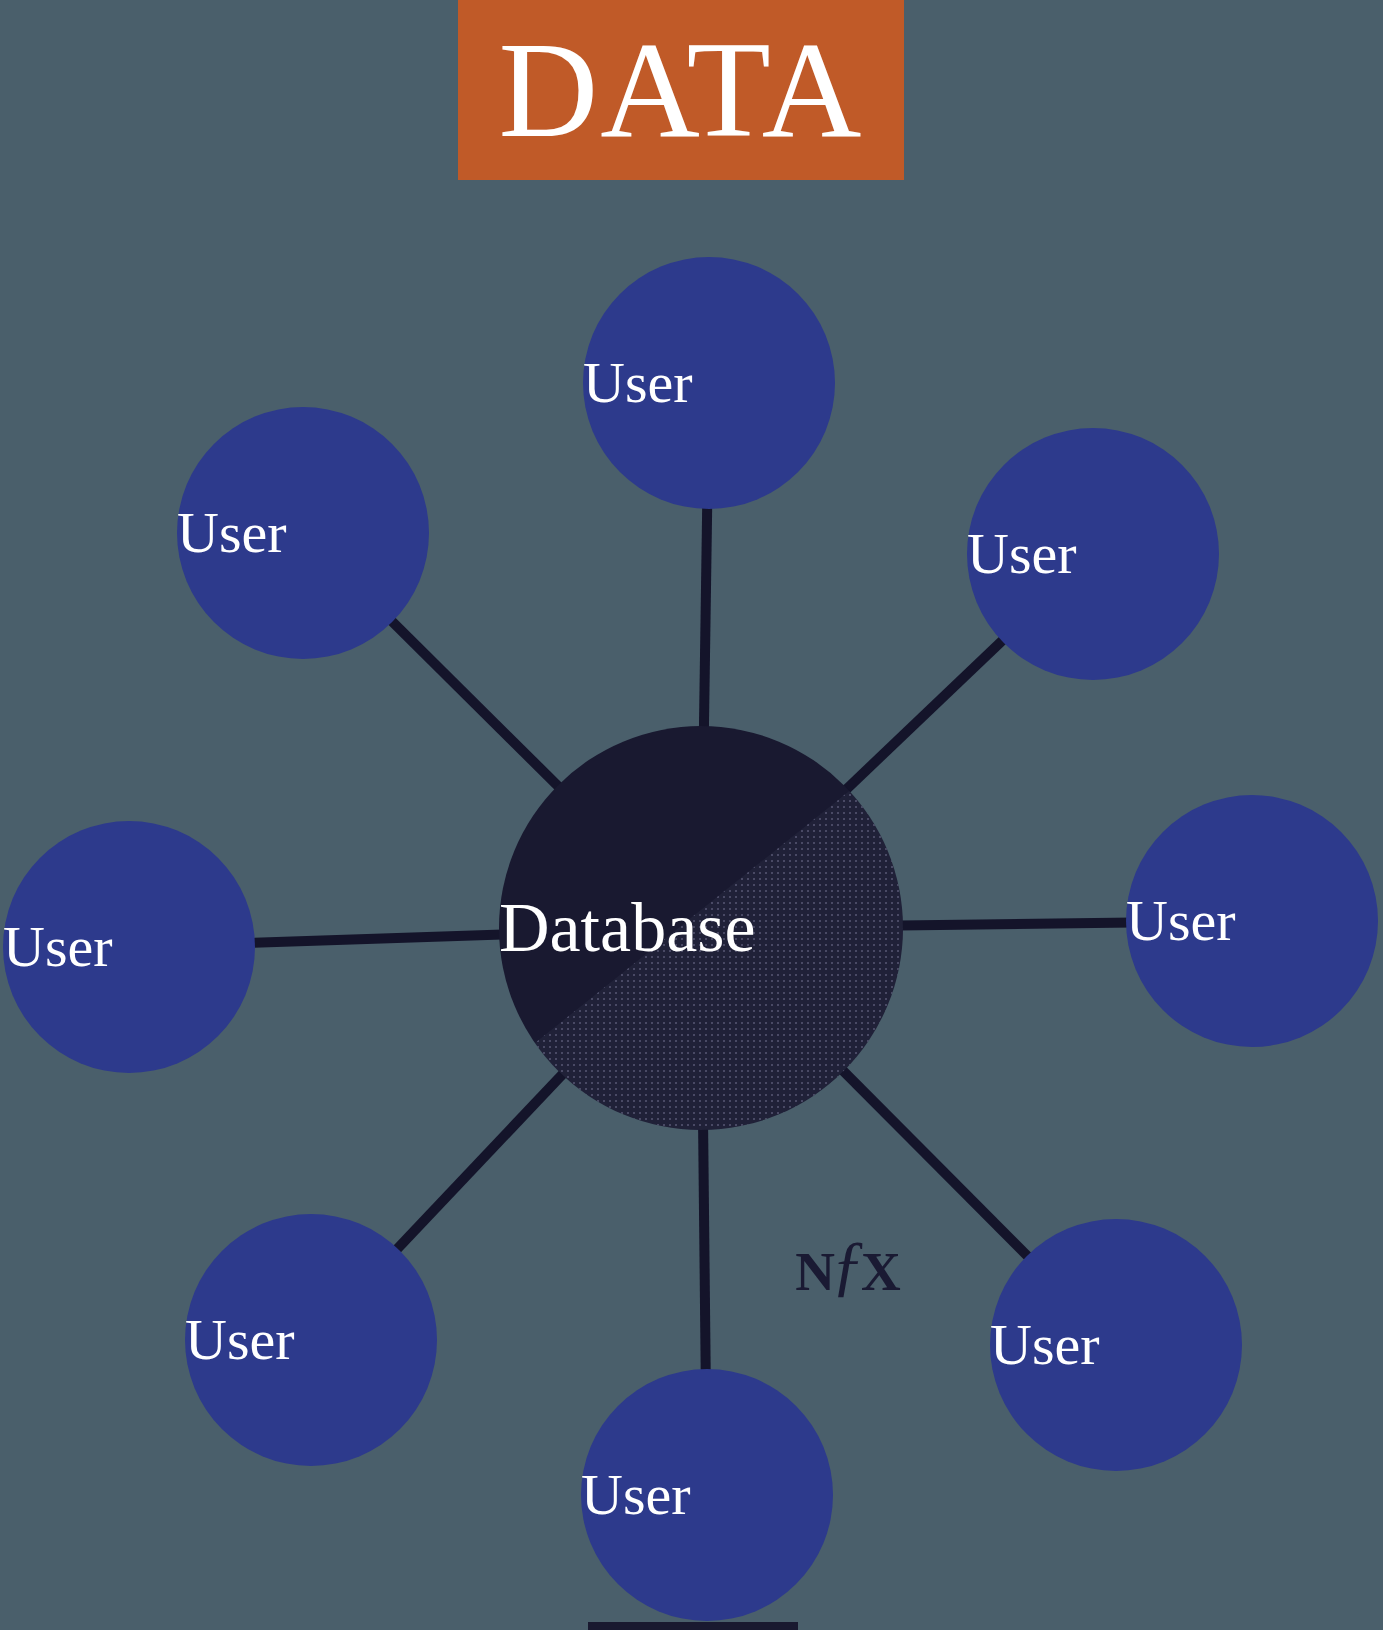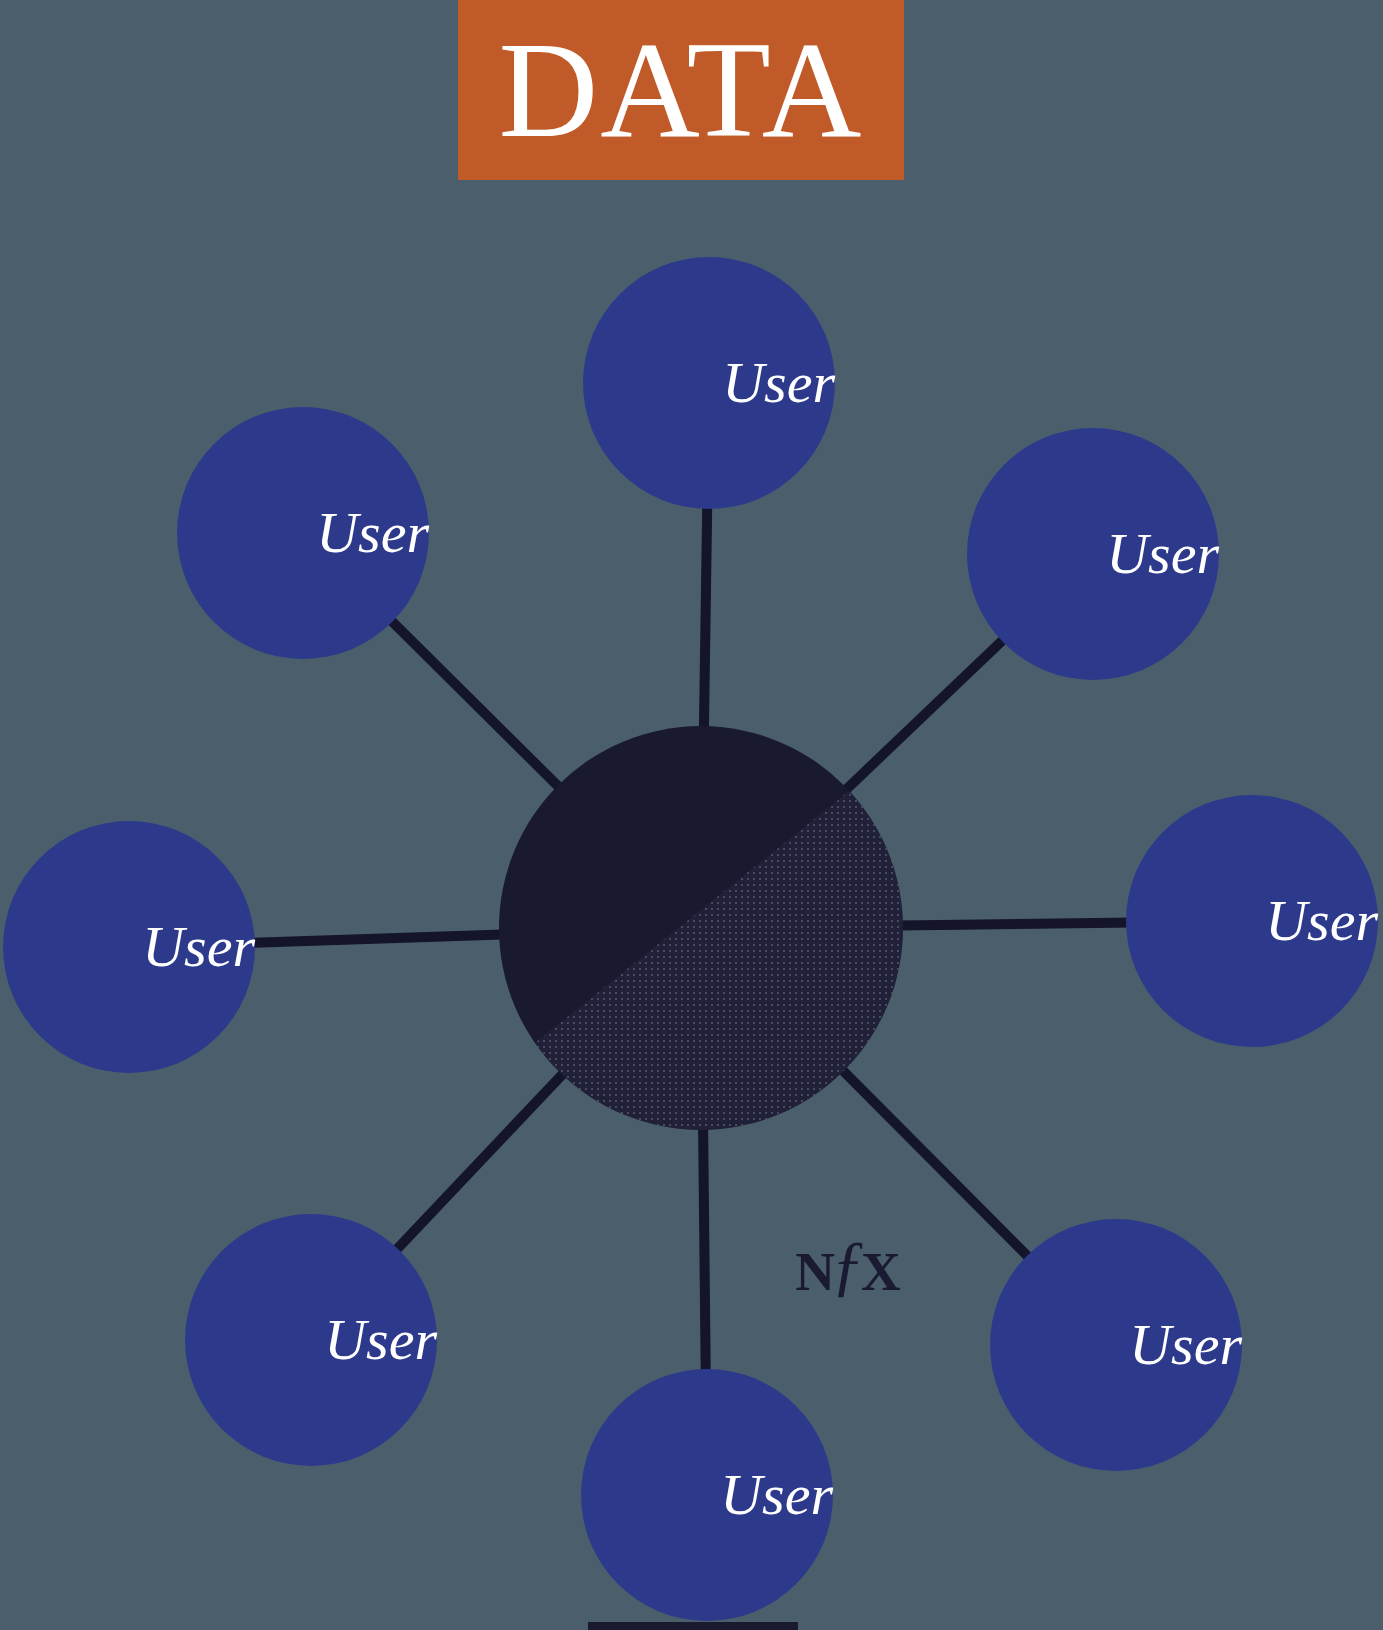--- a/index.html
+++ b/index.html
@@ -27,23 +27,22 @@
   }
   .banner .banner-text {
     color: var(--white, #FFFFFF);
     font-size: 138px;
     line-height: 1;
     letter-spacing: 2px;
   }
   .node {
     position: absolute;
     border-radius: 50%;
-    display: flex; align-items: center; justify-content: flex-end;
+    display: flex; align-items: center; justify-content: flex-start;
     z-index: 2;
-    font-style: italic;
   }
   .node-user {
     width: 252px; height: 252px;
     background: var(--node-blue, #2D3A8C);
   }
   .node-user .node-label {
     color: var(--white, #FFFFFF);
     font-size: 58px;
     line-height: 1;
   }
@@ -105,20 +104,21 @@
       <line x1="701" y1="928" x2="129" y2="947" stroke="#14142A" stroke-width="10"></line>
       <line x1="701" y1="928" x2="303" y2="533" stroke="#14142A" stroke-width="10"></line>
     </svg>
 
   <div class="banner">
     <span class="banner-text">DATA</span>
   </div>
 
   <div class="node node-hub">
     <span class="hub-texture"></span>
+    <span class="node-label">Database</span>
   </div>
 
   <div class="node node-user" style="left:583px; top:257px;">
     <span class="node-label">User</span>
   </div>
 
   <div class="node node-user" style="left:967px; top:428px;">
     <span class="node-label">User</span>
   </div>
 

